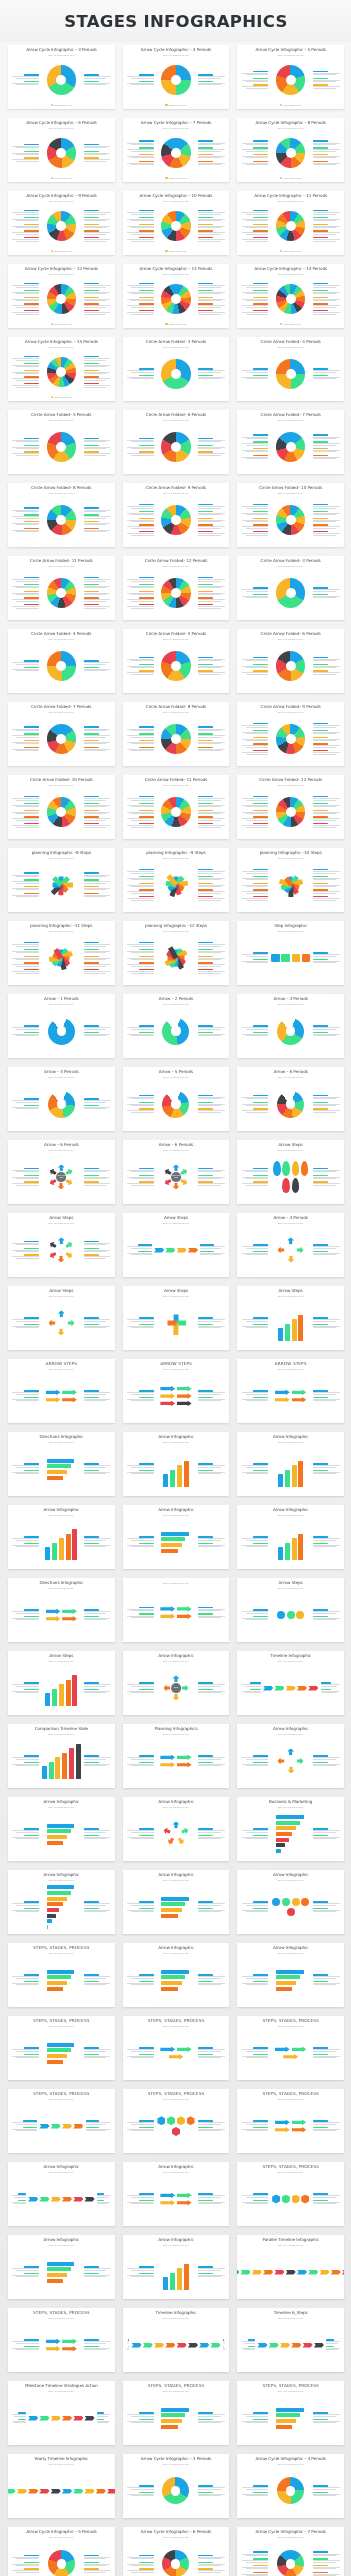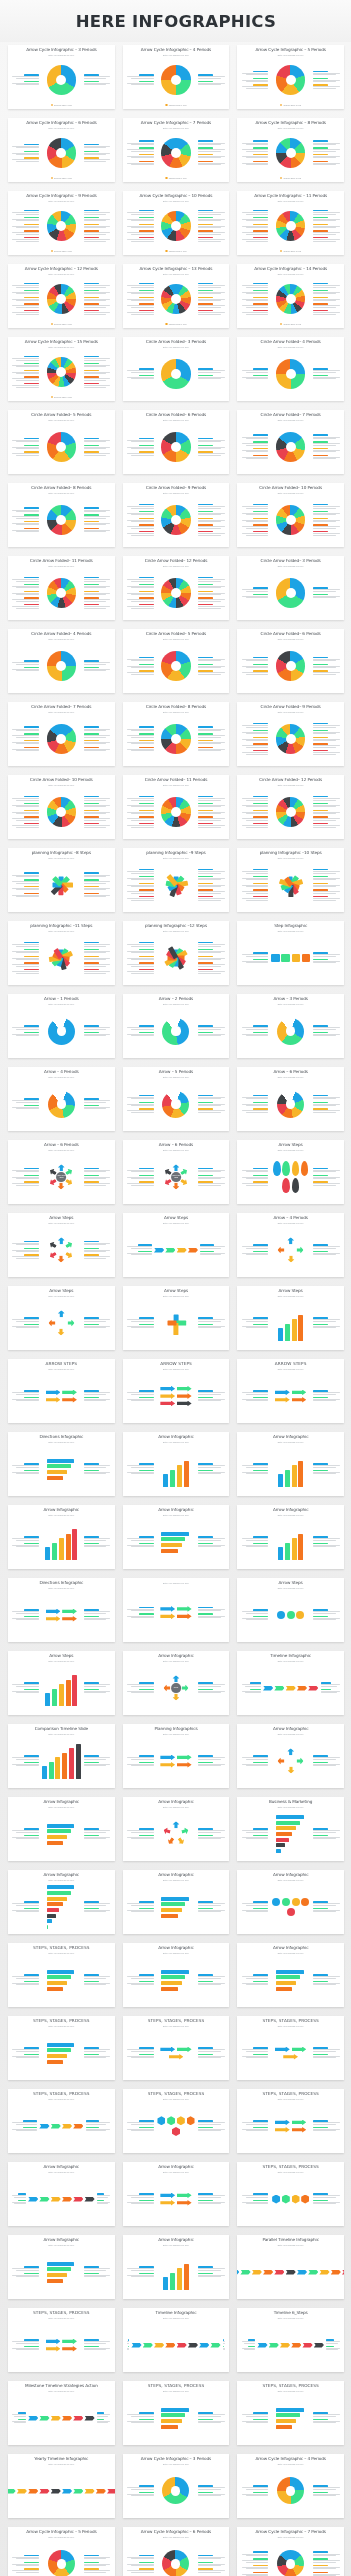--- a/index.html
+++ b/index.html
@@ -133,21 +133,21 @@
   .sq { width: 8.5px; height: 8.5px; border-radius: 1.1px; }
   .circ { width: 8px; height: 8px; border-radius: 50%; }
   .hexa { width:8px;height:9px; clip-path: polygon(50% 0,100% 25%,100% 75%,50% 100%,0 75%,0 25%); }
   .arrowR { width: 14.8px; height: 5.7px; clip-path: polygon(0 22%, 72% 22%, 72% 0, 100% 50%, 72% 100%, 72% 78%, 0 78%); }
   .flexwrap { display:flex; align-items:center; justify-content:center; gap:1.7px; flex-wrap:wrap; }
 </style>
 </head>
 <body>
 
 <div class="header">
-  <div class="header-title">HERE INFOGRAPHICS</div>
+  <div class="header-title">STAGES INFOGRAPHICS</div>
 </div>
 
 <div class="grid" id="grid">
     <div class="slide">
       <div class="slide-head">
         <div class="slide-title">Arrow Cycle Infographic – 3 Periods</div>
         <div class="slide-sub">Enter your subhead line here</div>
       </div>
       <div class="slide-body">
         <div class="col l">

